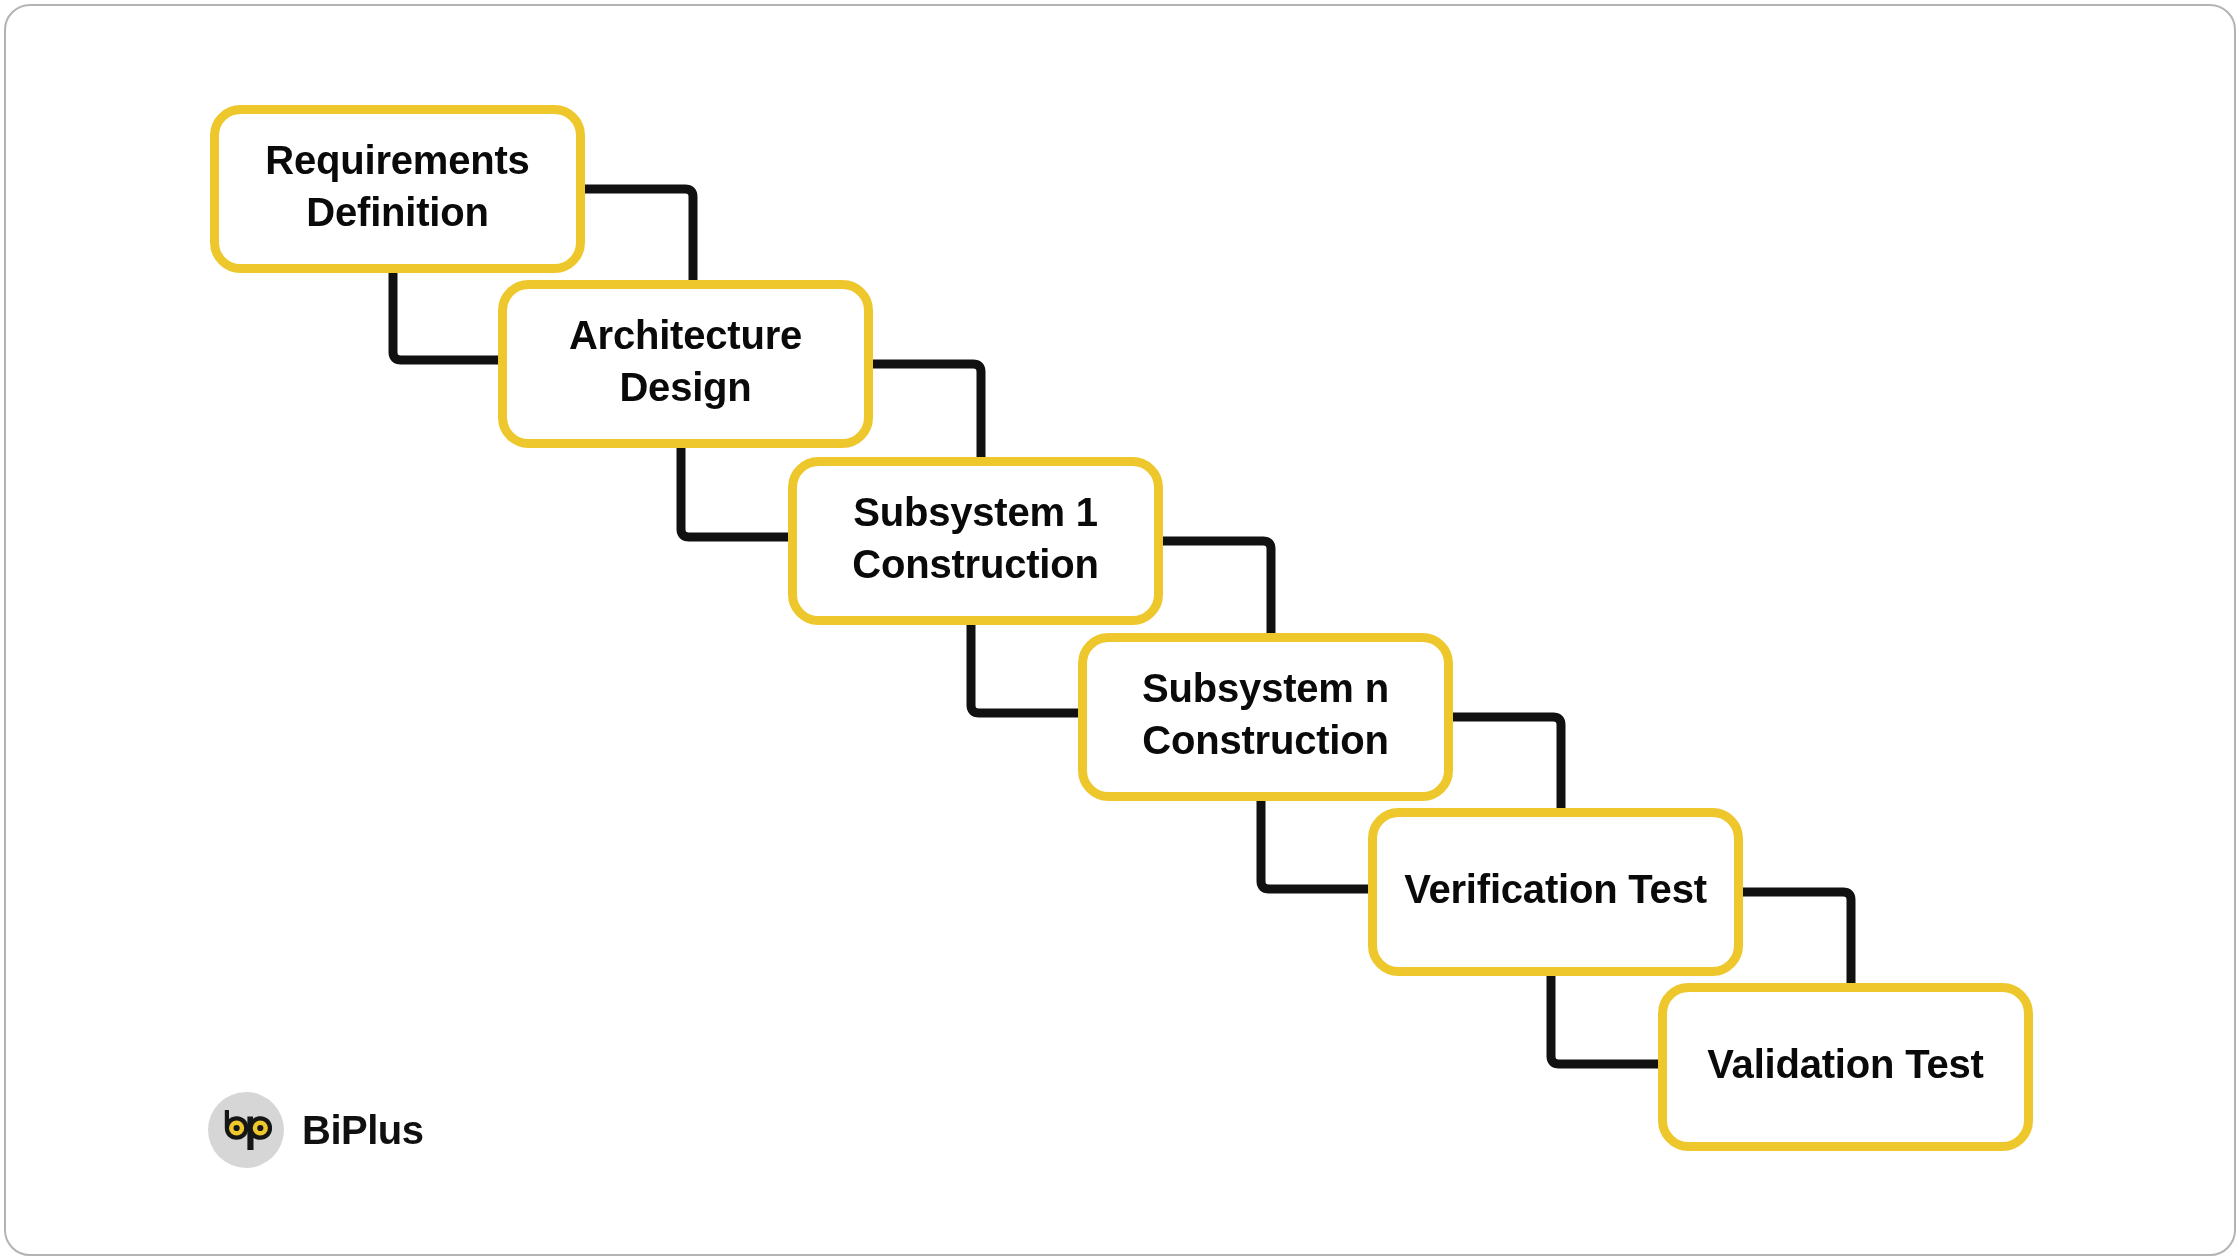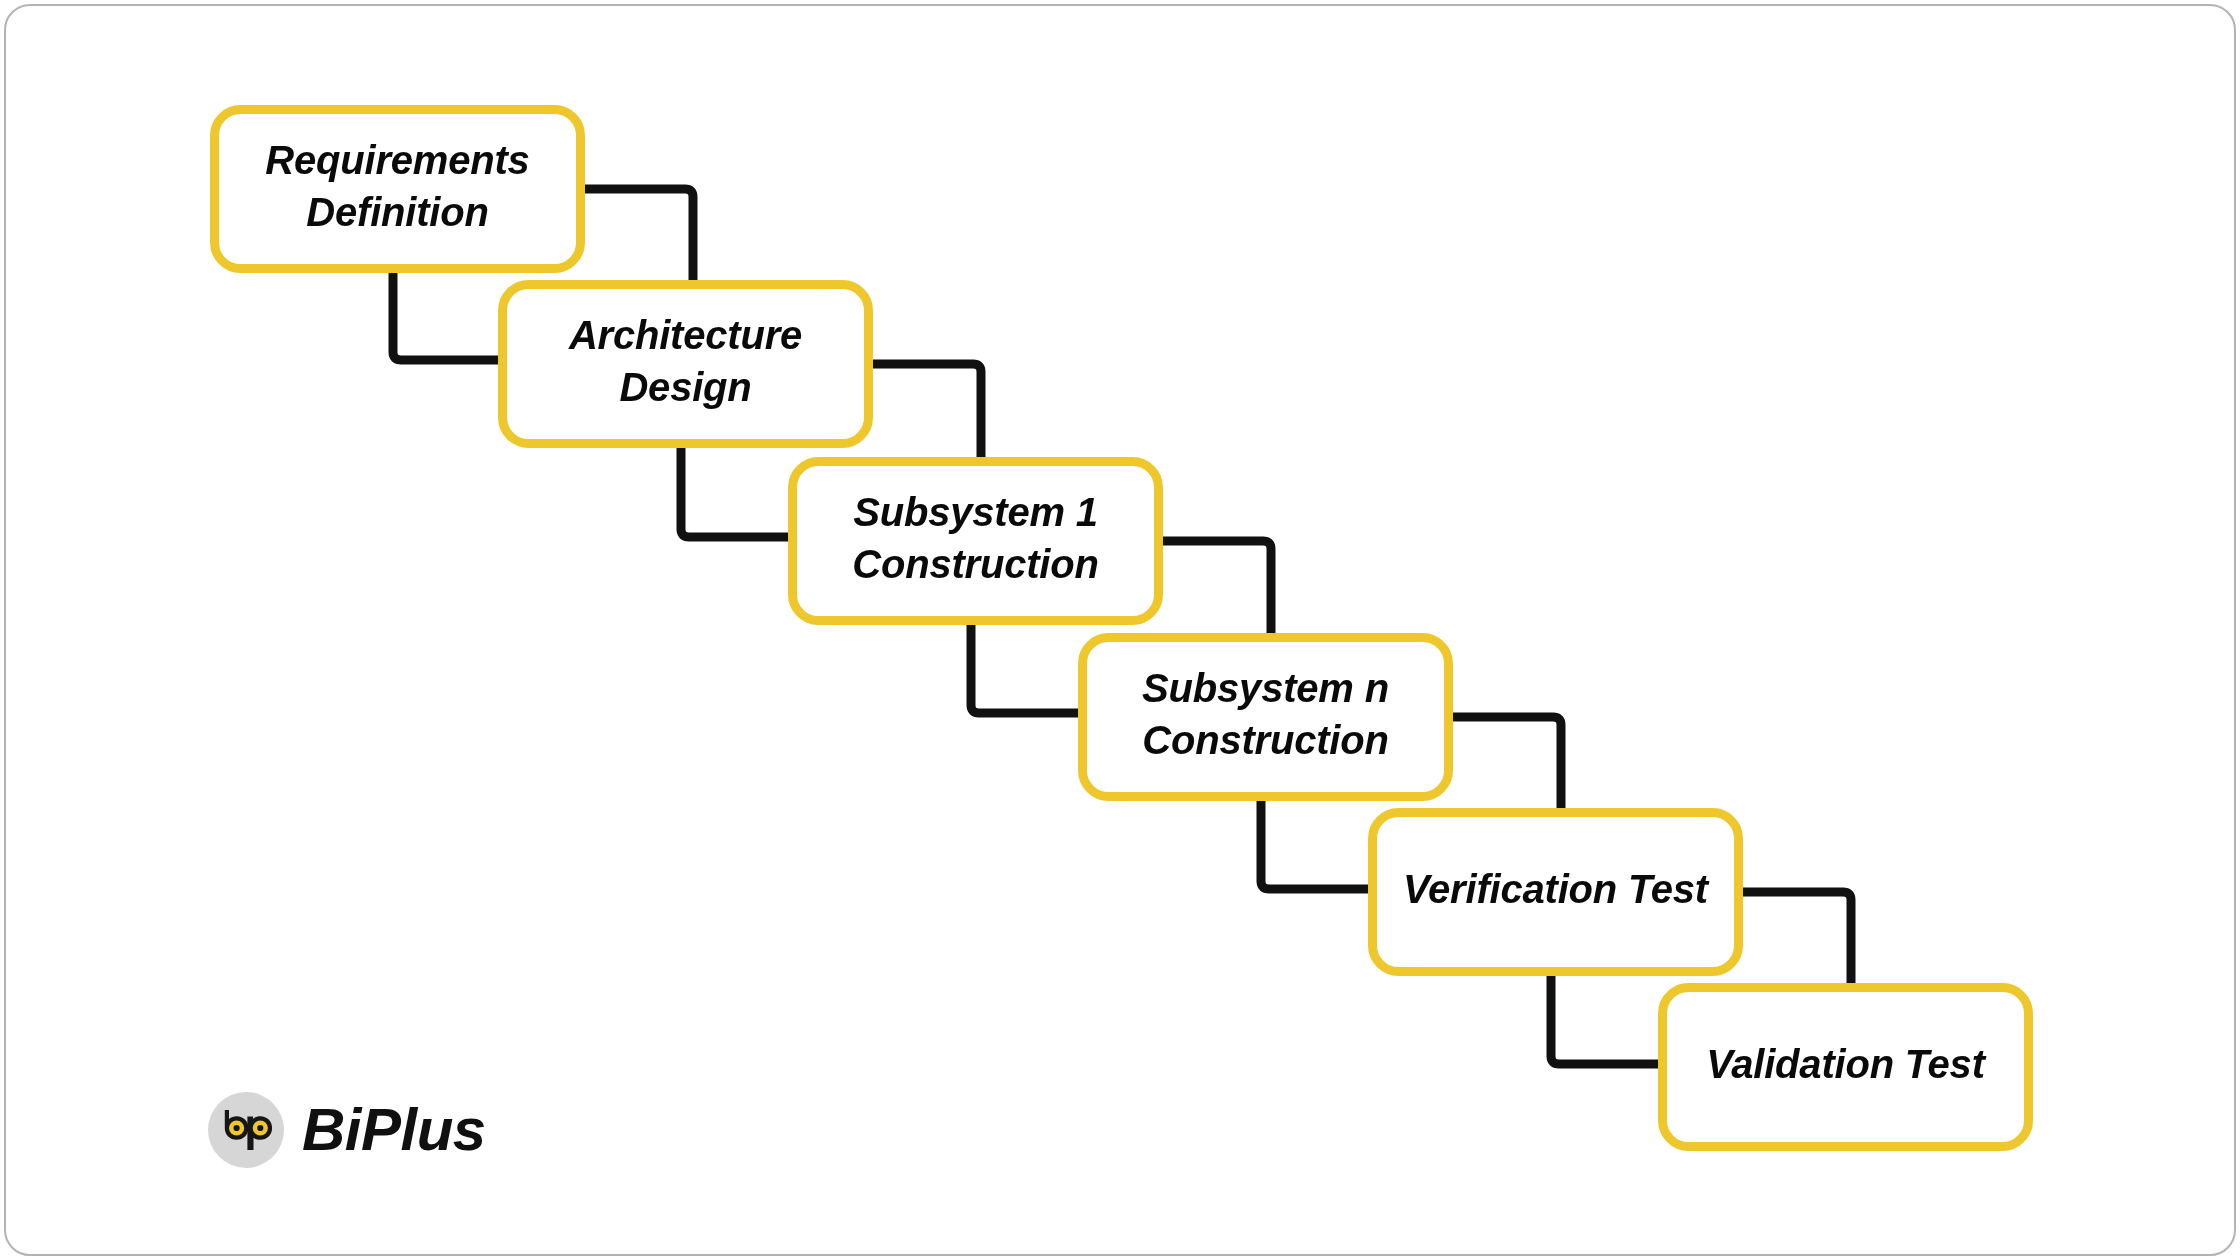--- a/index.html
+++ b/index.html
@@ -12,21 +12,20 @@
     height: 1260px;
     font-family: "Liberation Sans", sans-serif;
     overflow: hidden;
   }
   #canvas {
     position: relative;
     width: 1840px;
     height: 1260px;
     background: #ffffff;
     box-sizing: border-box;
-    font-style: italic;
   }
   #frame {
     position: absolute;
     left: 4px;
     top: 4px;
     width: 2232px;
     height: 1252px;
     box-sizing: border-box;
     border: 2px solid #b3b3b3;
     border-radius: 26px;
@@ -62,21 +61,21 @@
     height: 76px;
     border-radius: 50%;
     background: #d6d6d6;
     display: flex;
     align-items: center;
     justify-content: center;
   }
   #logo-text {
     font-family: "Liberation Sans", sans-serif;
     font-weight: 700;
-    font-size: 60px;
+    font-size: 40px;
     color: #101010;
     letter-spacing: -0.5px;
     line-height: 1;
   }
 </style>
 </head>
 <body>
 
 <div id="canvas">
   <div id="frame"></div>

